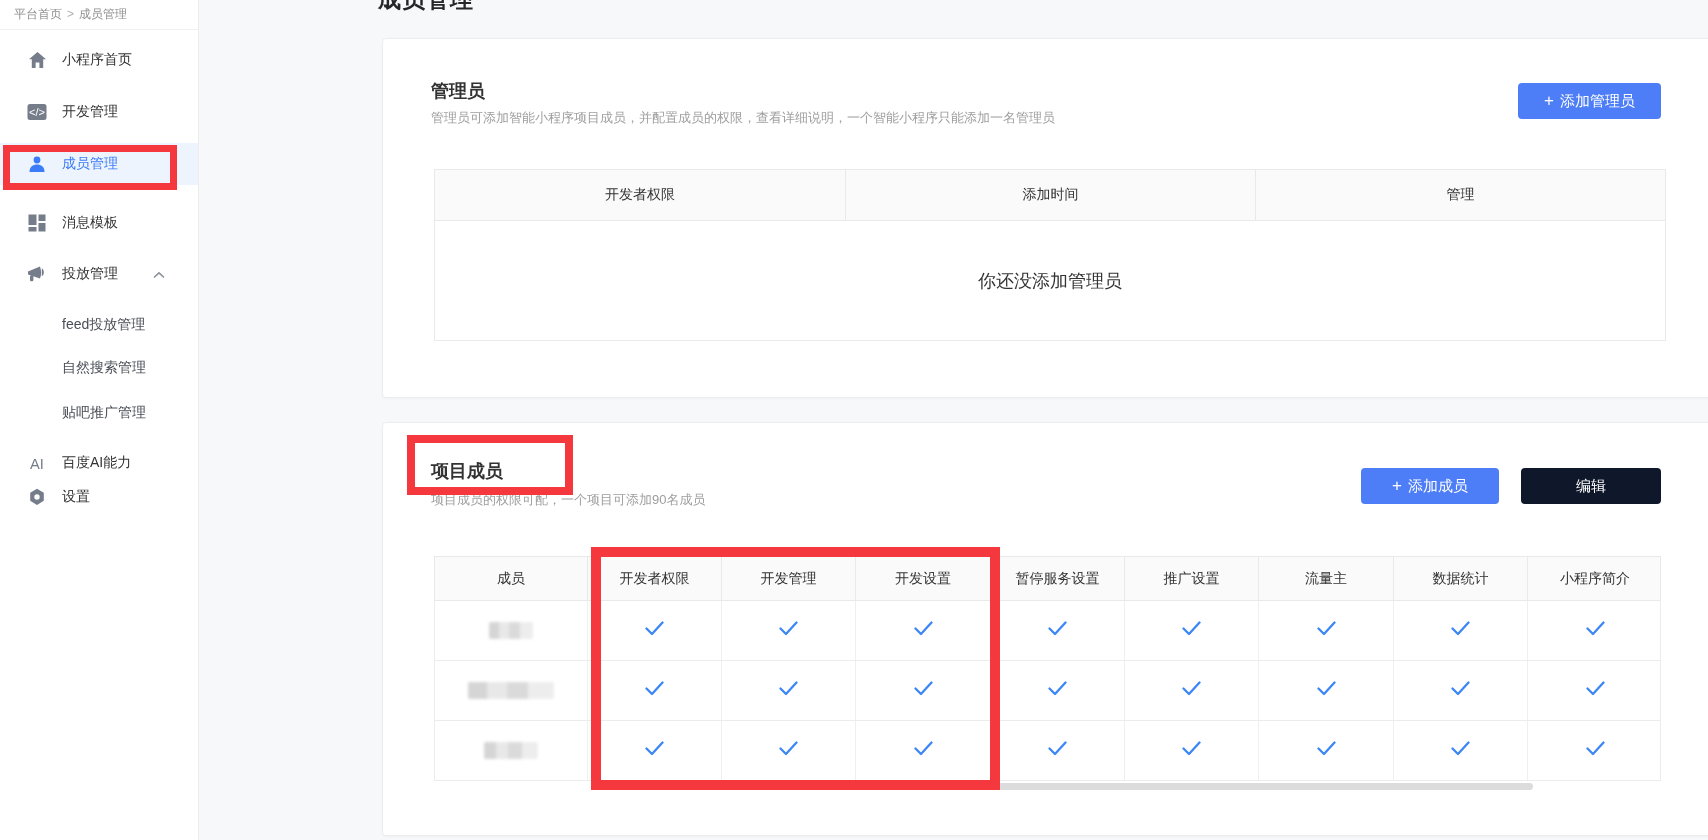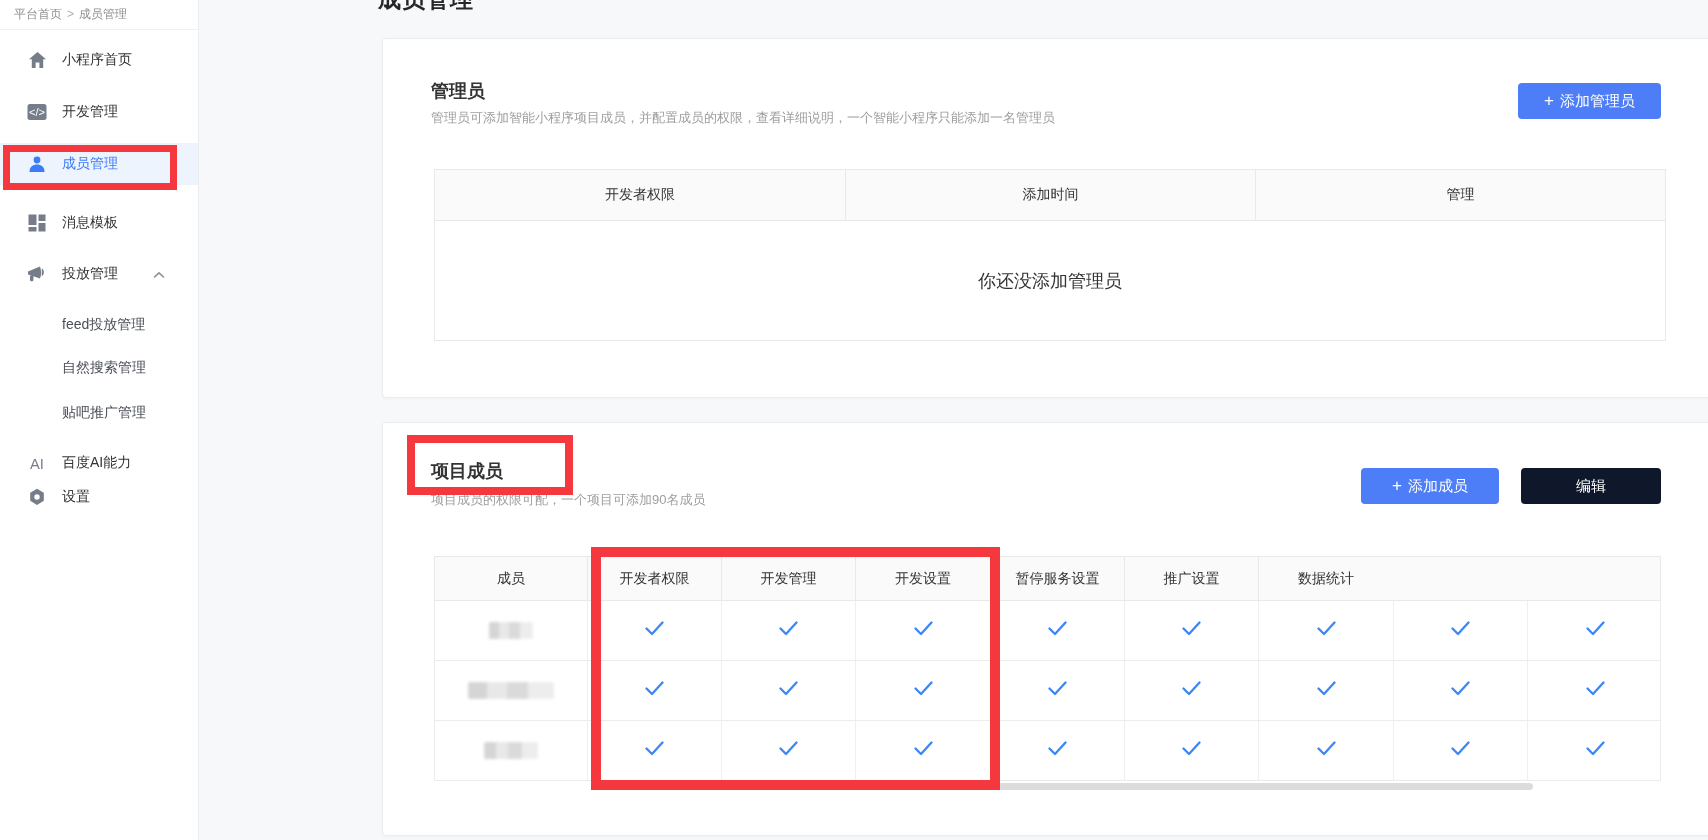--- a/index.html
+++ b/index.html
@@ -169,21 +169,23 @@
       <span>编辑</span>
     </div>
     <div class="tbl" style="top:133px;">
       <div class="thead mgrid" id="member-head">
           <div class="th">成员</div>
           <div class="th">开发者权限</div>
           <div class="th">开发管理</div>
           <div class="th">开发设置</div>
           <div class="th">暂停服务设置</div>
           <div class="th">推广设置</div>
+          <div class="th">流量主</div>
           <div class="th">数据统计</div>
+          <div class="th">小程序简介</div>
         </div>
       <div id="member-rows">
           <div class="mrow mgrid">
             <div class="td">
               <div class="blur" style="width: 44px;"></div>
             </div>
             <div class="td">
               <span><svg width="19" height="15" viewBox="0 0 19 15">
                   <path d="M1.5 7.5 L7 13 L17.5 1.5" stroke="#3c86f6" stroke-width="2.3" fill="none" stroke-linecap="round" stroke-linejoin="round"></path>
                 </svg></span>

